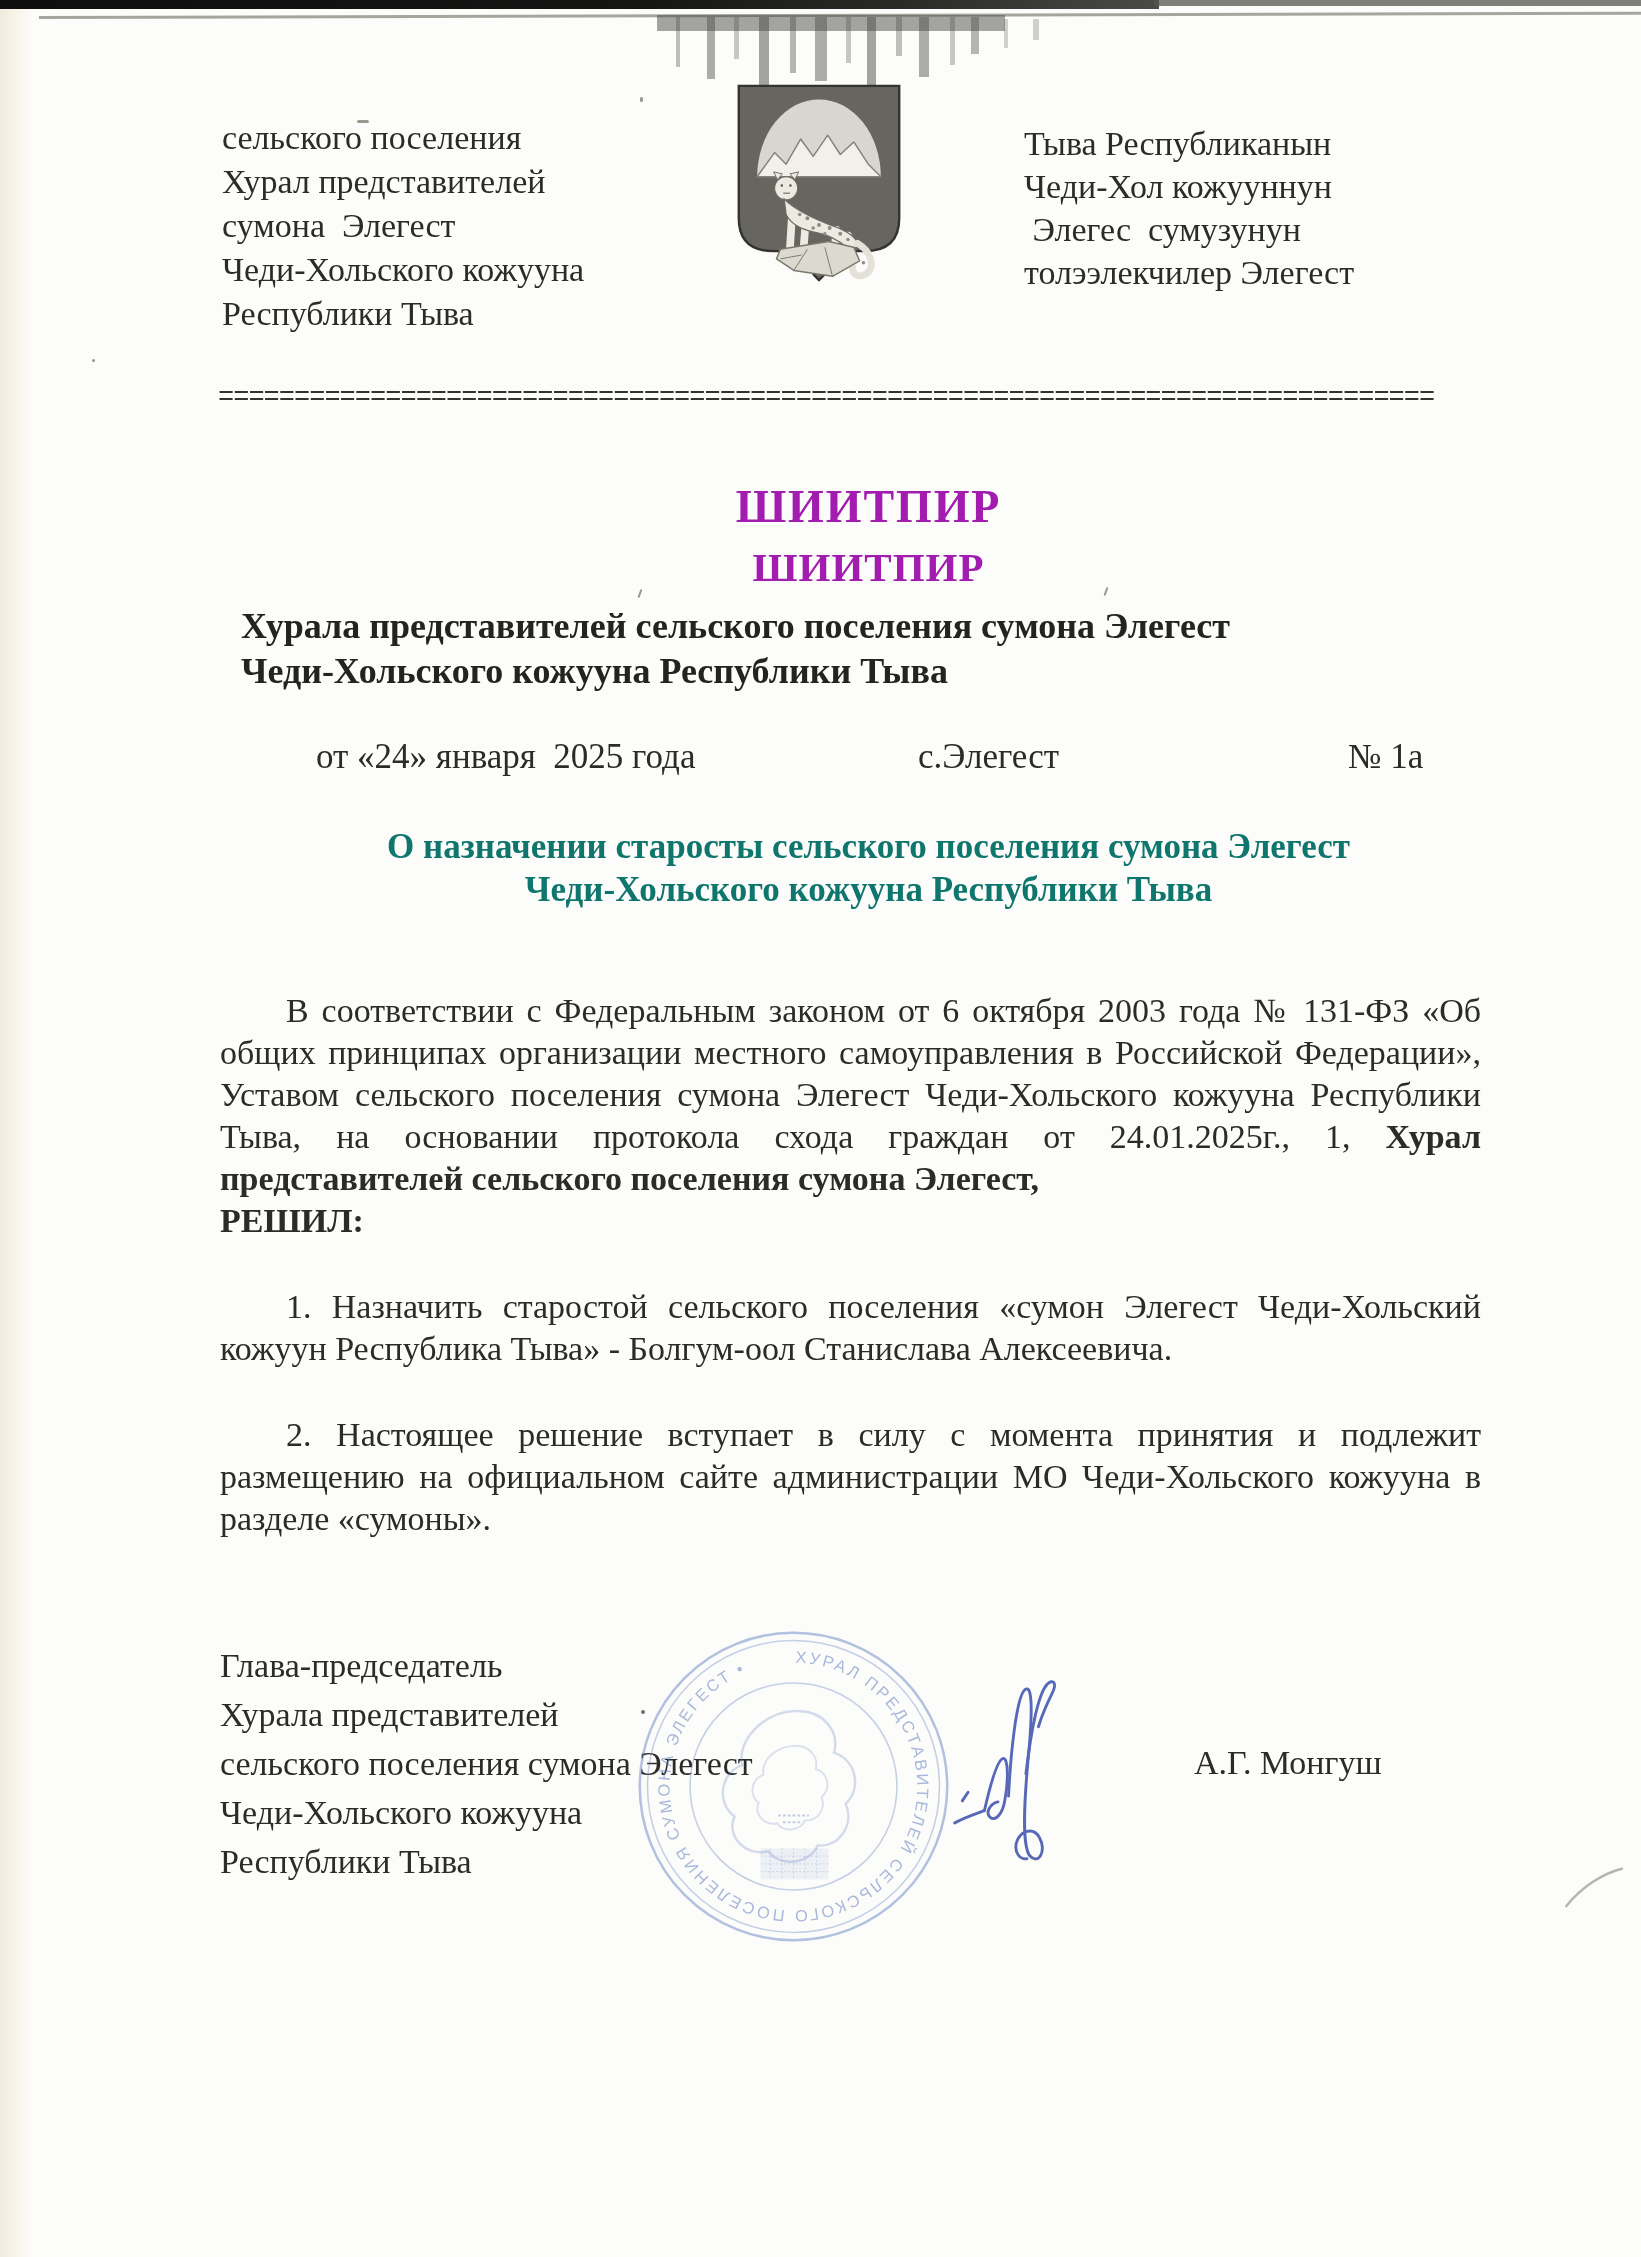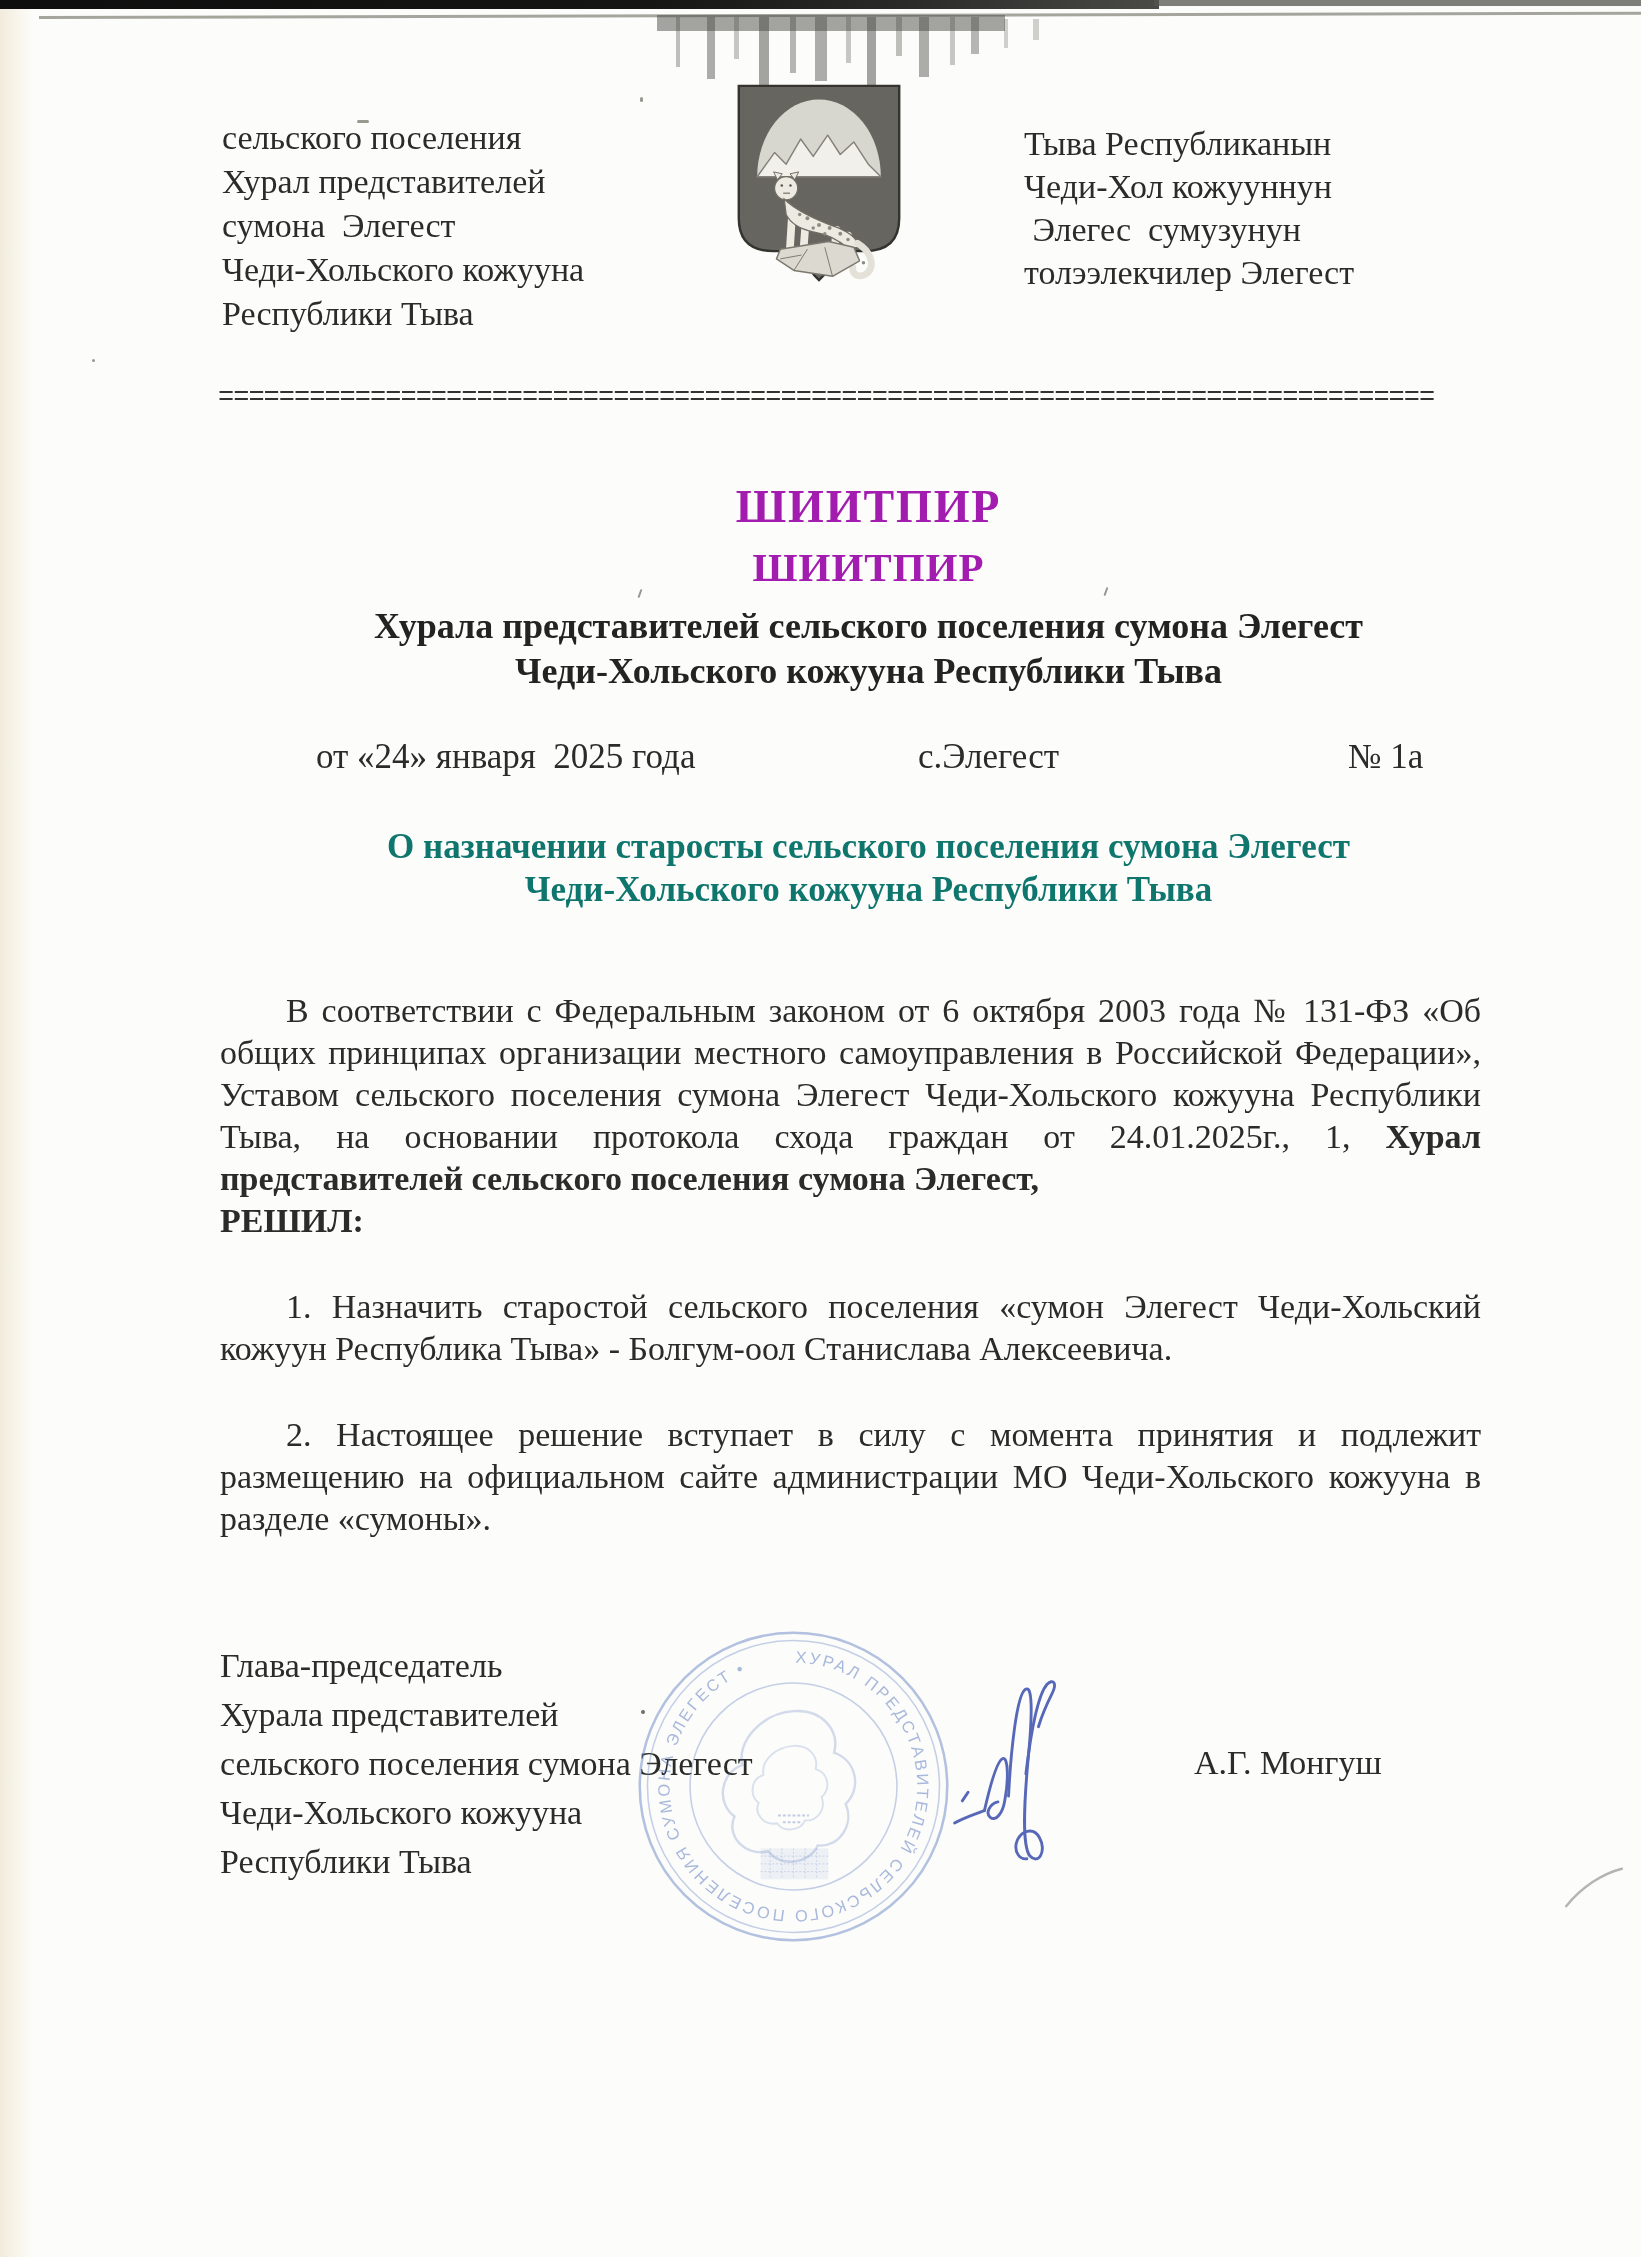--- a/index.html
+++ b/index.html
@@ -26,21 +26,21 @@
   .org-right{left:991px;top:122px;line-height:43px;margin-left:33px;}
   .emblem{position:absolute;left:732px;top:83px;}
   
   .divider{position:absolute;left:218px;top:384px;width:1263px;height:33px;
     font-family:"Liberation Mono", monospace;font-size:27px;line-height:29px;
     letter-spacing:-1px;color:#32322f;white-space:nowrap;overflow:hidden;}
   
   .doc-type{position:absolute;left:241px;top:483px;width:1255px;text-align:center;font-weight:bold;color:#a21caf;}
   .doc-type .t1{font-size:46px;line-height:48px;letter-spacing:1.9px;}
   .doc-type .t2{font-size:41px;line-height:42px;margin-top:15.4px;letter-spacing:1px;}
-  .issuer{position:absolute;left:241px;top:604px;width:1255px;text-align:center;
+  .issuer{position:absolute;left:241px;top:604px;width:1255px;
     font-weight:bold;font-size:36px;line-height:45px;color:#232320;}
   .meta{position:absolute;left:220px;top:737px;width:1261px;height:42px;font-size:35px;}
   .meta span{position:absolute;white-space:nowrap;top:0;}
   .meta .m-date{left:96px;}
   .meta .m-place{left:698px;}
   .meta .m-number{left:1128px;}
   .subject{position:absolute;left:241px;top:825px;width:1255px;text-align:center;
     font-weight:bold;font-size:35px;line-height:43px;color:#0f766e;}
   
   .para{position:absolute;left:220px;width:1261px;font-size:34px;line-height:42px;

